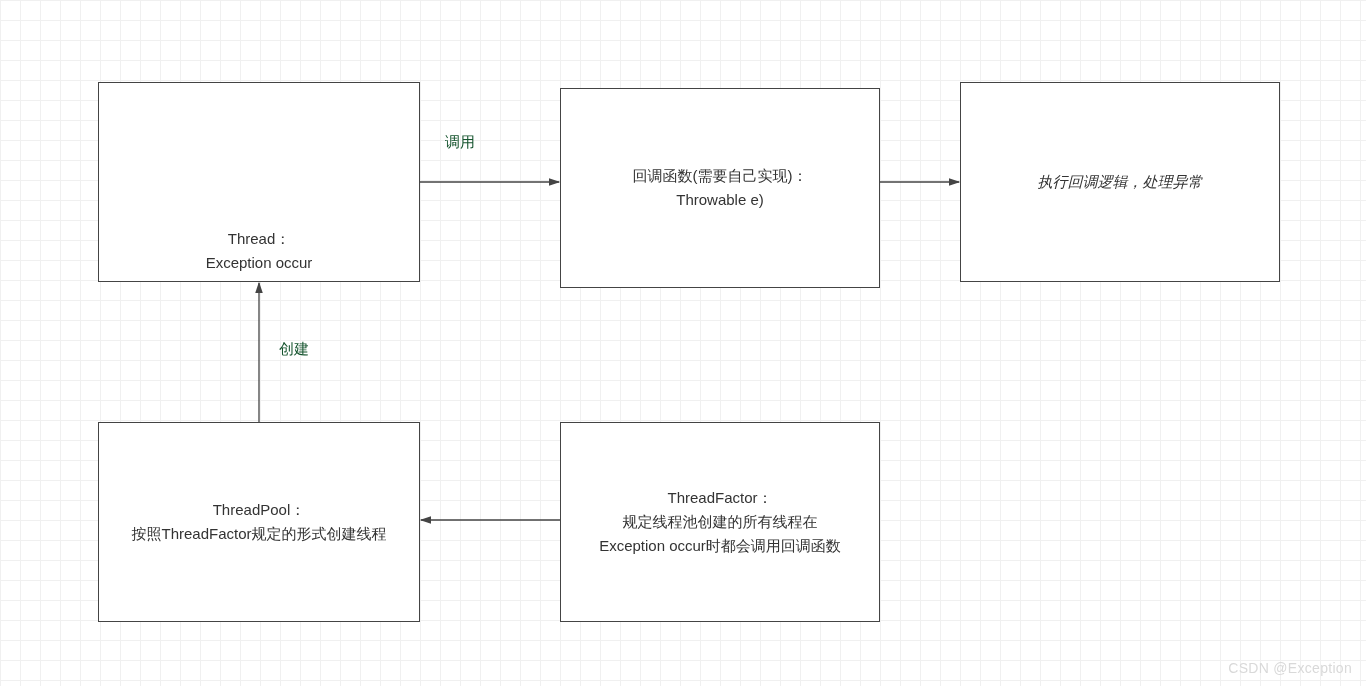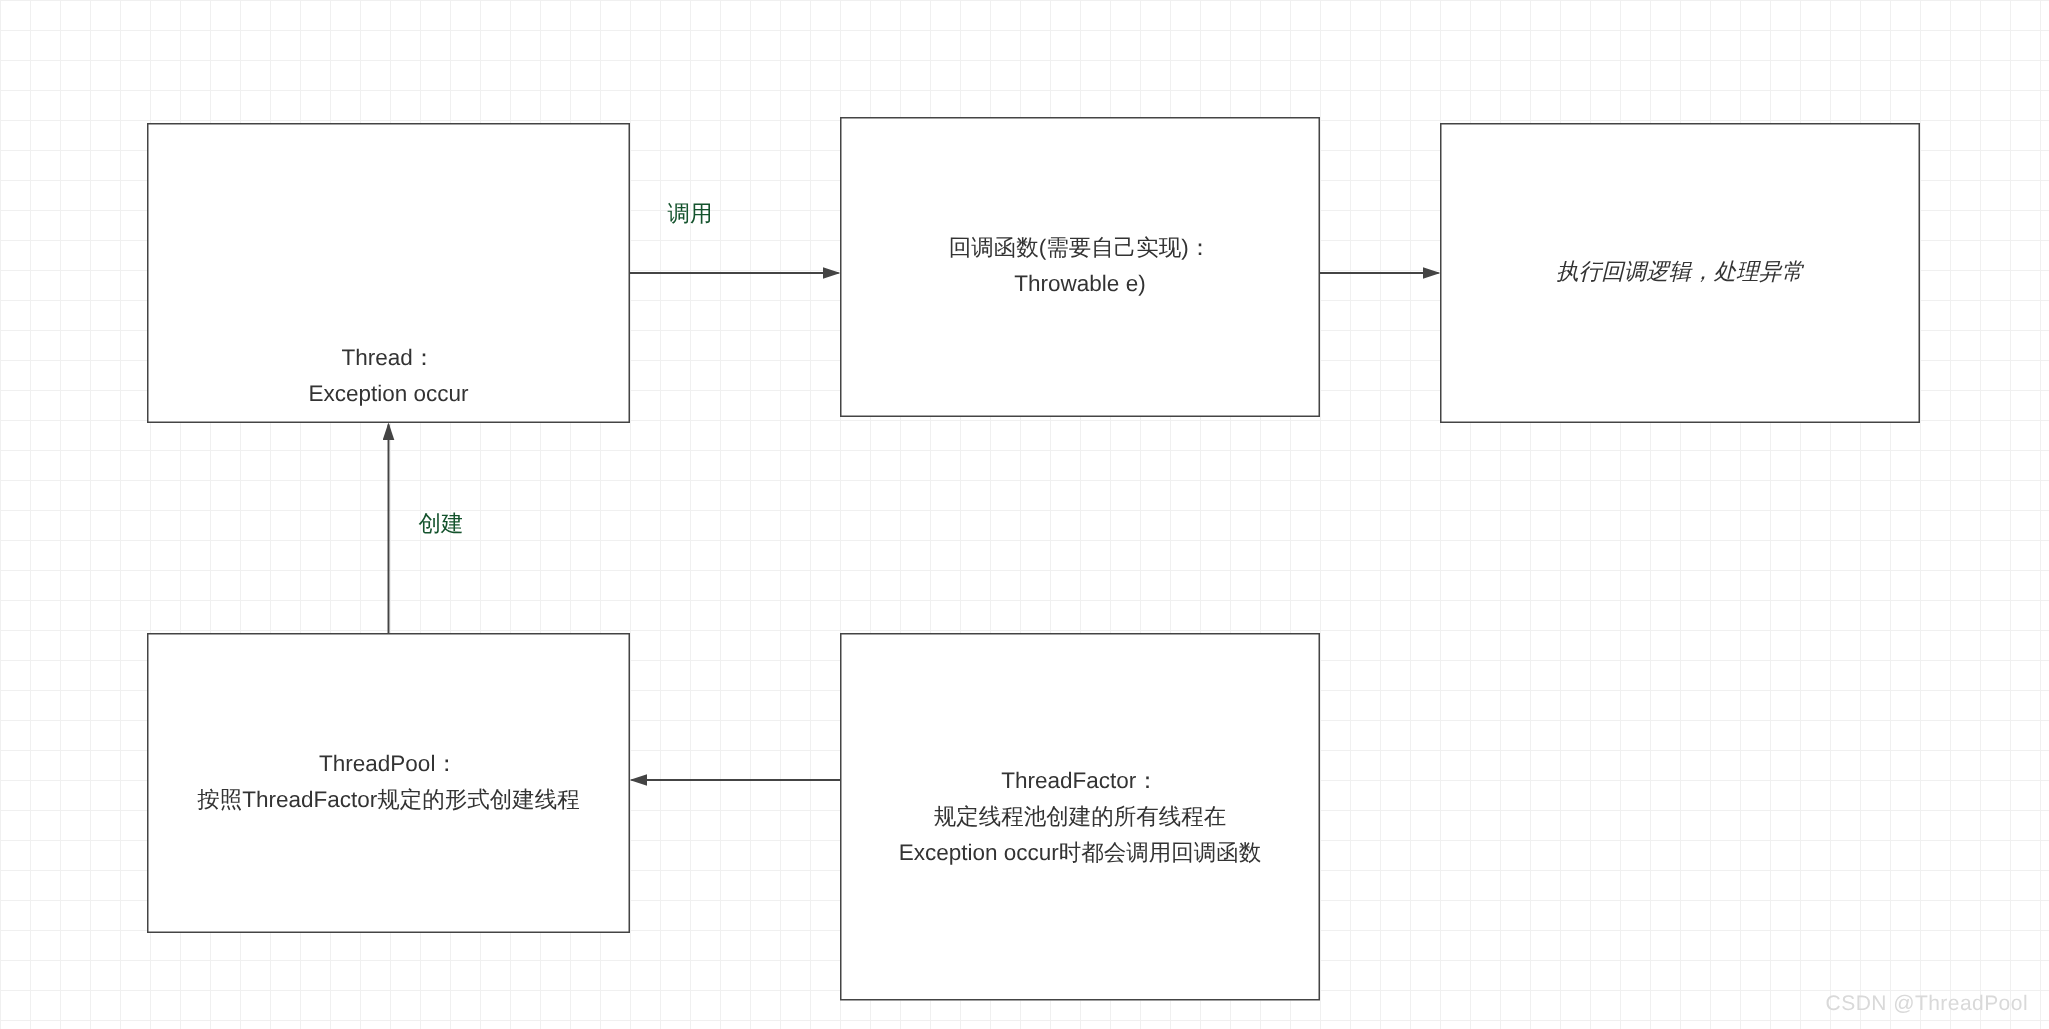--- a/index.html
+++ b/index.html
@@ -77,44 +77,44 @@
   <line x1="560" y1="520" x2="421" y2="520" marker-end="url(#arrow)"></line>
 </svg>
 
 <div class="node" style="left:98px; top:82px; width:322px; height:200px;align-items:flex-end;">
   <div>
     <div>Thread：</div>
     <div>Exception occur</div>
   </div>
 </div>
 
-<div class="node" style="left:560px; top:78px; width:320px; height:200px;">
+<div class="node" style="left:560px; top:88px; width:320px; height:200px;">
   <div>
     <div>回调函数(需要自己实现)：</div>
     <div>Throwable e)</div>
   </div>
 </div>
 
 <div class="node" style="left:960px; top:82px; width:320px; height:200px;font-style:italic;">
   <div>
     <div>执行回调逻辑，处理异常</div>
   </div>
 </div>
 
 <div class="node" style="left:98px; top:422px; width:322px; height:200px;">
   <div>
     <div>ThreadPool：</div>
     <div>按照ThreadFactor规定的形式创建线程</div>
   </div>
 </div>
 
-<div class="node" style="left:560px; top:422px; width:320px; height:245px;justify-content:center;">
+<div class="node" style="left:560px; top:422px; width:320px; height:200px;justify-content:center;">
   <div>
     <div>ThreadFactor：</div>
     <div>规定线程池创建的所有线程在</div>
     <div>Exception occur时都会调用回调函数</div>
   </div>
 </div>
 
 <div class="label" style="left:445px; top:133px;">调用</div>
 <div class="label" style="left:279px; top:340px;text-align:right;">创建</div>
 
-<div class="watermark">CSDN @ThreadPool</div>
+<div class="watermark">CSDN @Exception</div>
 
 </body></html>

